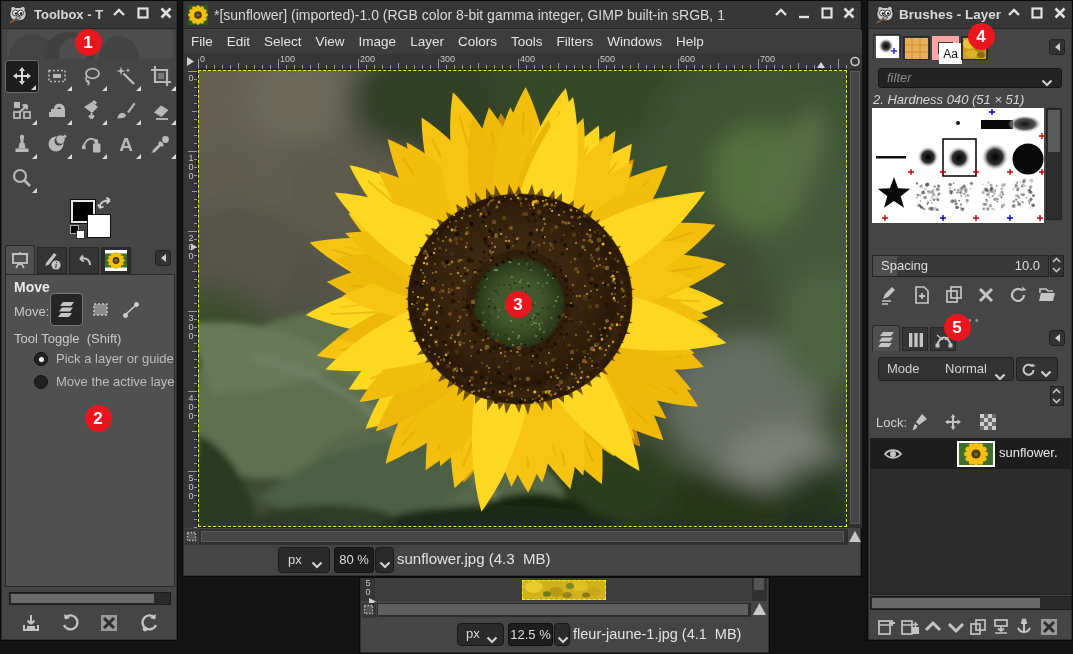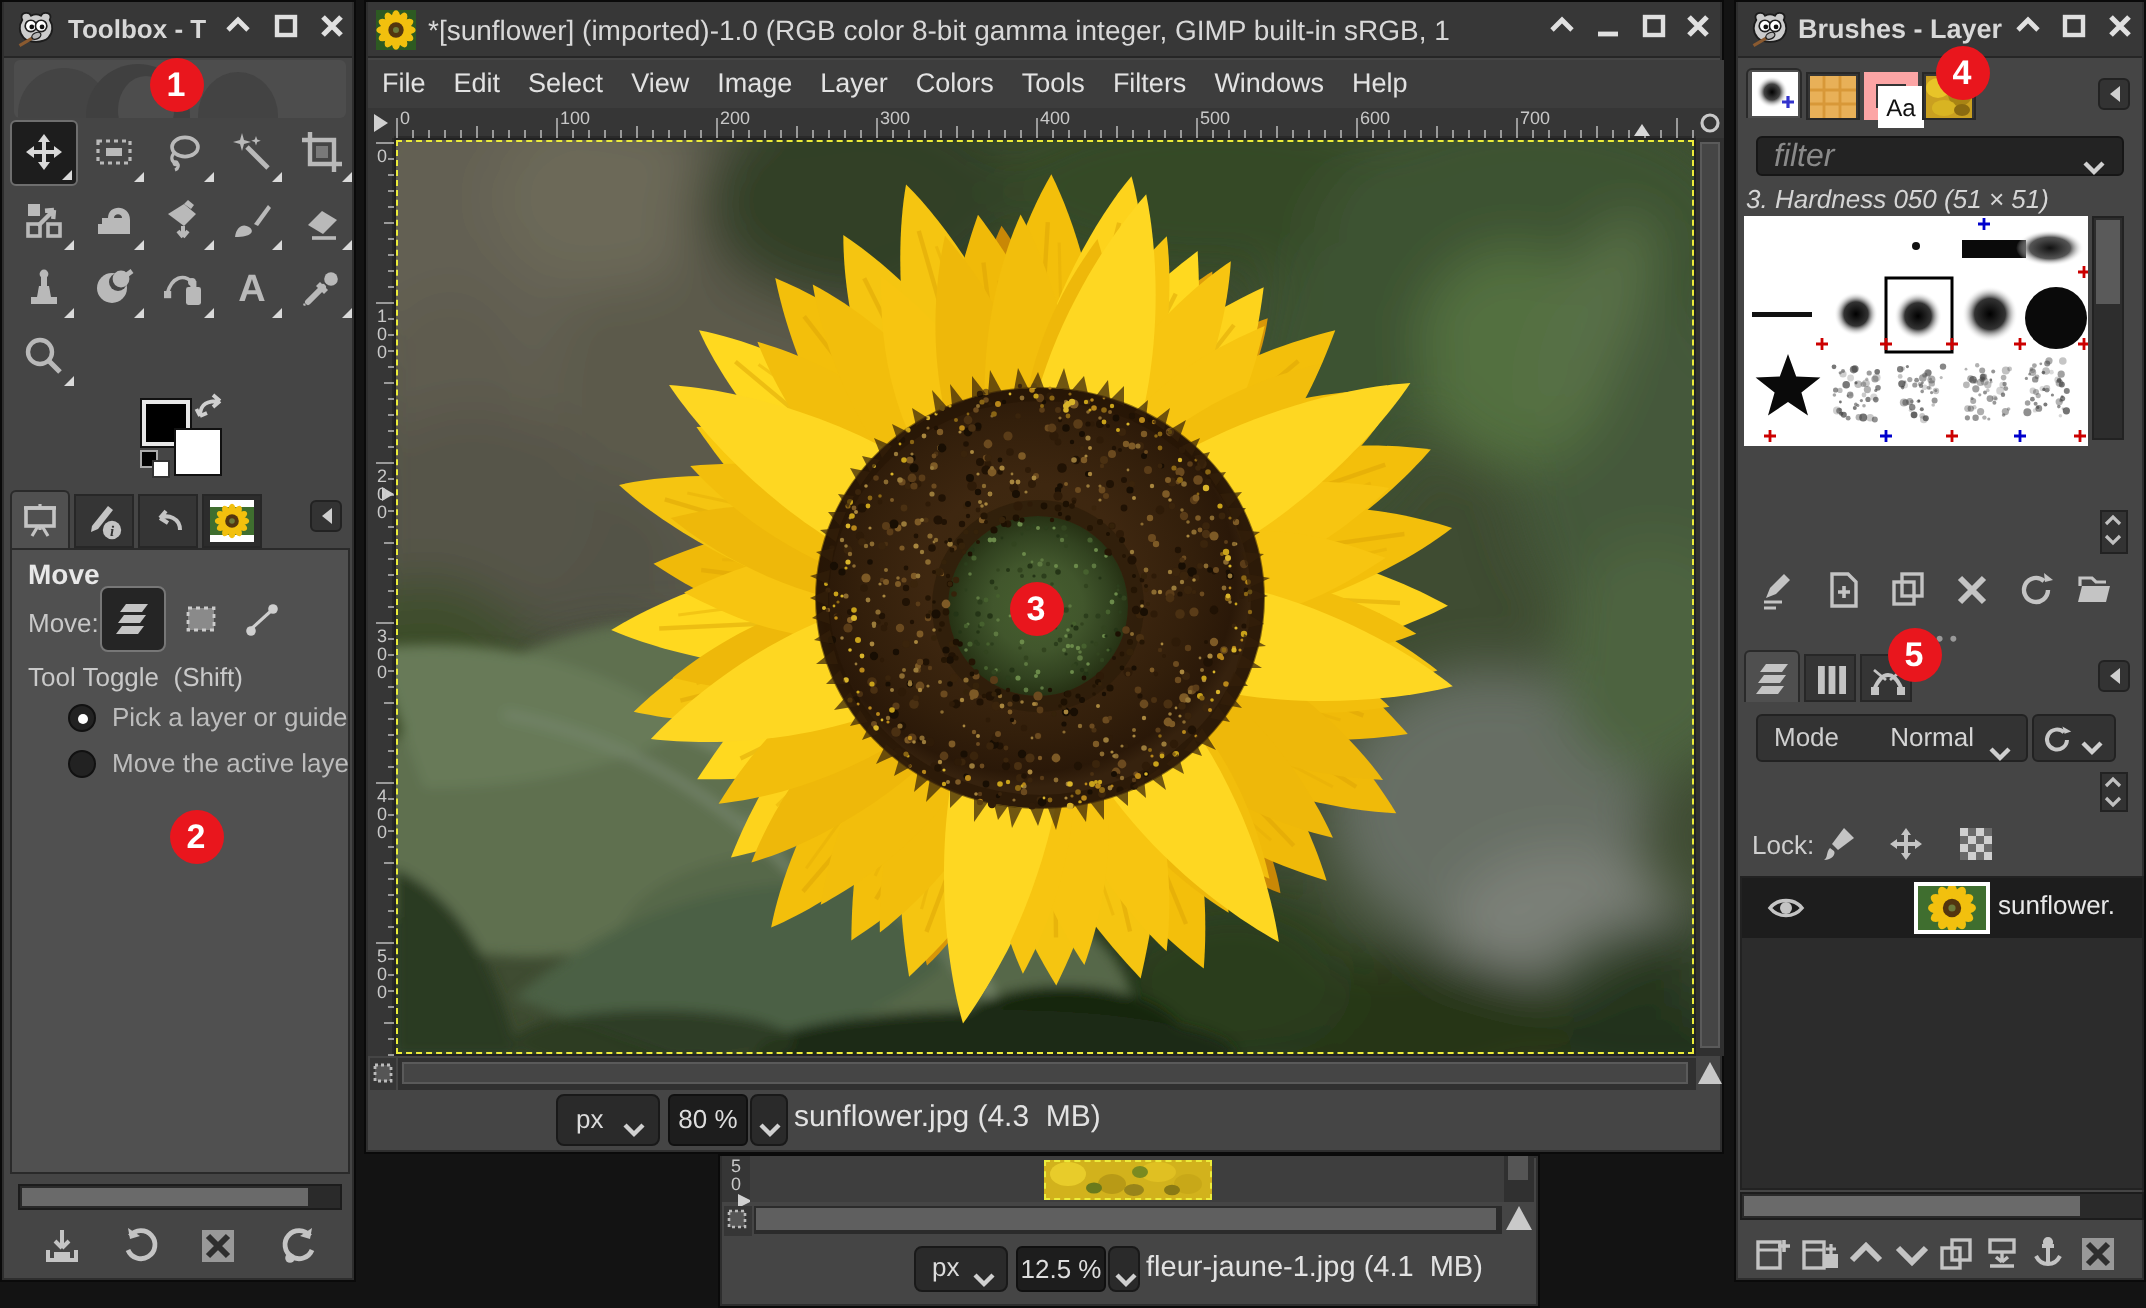--- a/index.html
+++ b/index.html
@@ -1861,24 +1861,24 @@
           <ellipse cx="6" cy="6" rx="6" ry="5" fill="#e8c428"></ellipse>
           <ellipse cx="17" cy="9" rx="6" ry="6" fill="#a88414"></ellipse>
           <ellipse cx="9" cy="16" rx="6" ry="4" fill="#d8b422"></ellipse>
           <ellipse cx="18" cy="17" rx="4" ry="3" fill="#8a6a10"></ellipse>
         </svg>
  </div>
  <div class="dd" style="left:181px;top:38px;width:16px;height:16px;text-align:center"><svg width="10" height="10" viewBox="0 0 10 10">
           <path d="M8,1 L3,5 L8,9 Z" fill="#cfcfcf"></path>
         </svg></div>
 
- <div style="position:absolute;left:10px;top:67px;width:184px;height:20px;background:#232323;border:1px solid #161616;border-radius:3px;color:#8a8a8a;font-size:16px;font-style:italic;padding:1px 8px">filter<span style="position:absolute;right:8px;top:6px"><svg width="12" height="8" viewBox="0 0 12 8">
+ <div style="position:absolute;left:10px;top:67px;width:184px;height:20px;background:#232323;border:1px solid #161616;border-radius:3px;color:#8a8a8a;font-size:13px;font-style:italic;padding:1px 8px">filter<span style="position:absolute;right:8px;top:6px"><svg width="12" height="8" viewBox="0 0 12 8">
             <path d="M1.5,1.5 L6,6 L10.5,1.5" stroke="#d0d0d0" stroke-width="2.2" fill="none"></path>
           </svg></span></div>
- <div style="position:absolute;left:5px;top:91px;color:#d5d5d5;font-size:13px;font-style:italic">3. Hardness 050 (51 × 51)</div>
+ <div style="position:absolute;left:5px;top:91px;color:#d5d5d5;font-size:13px;font-style:italic">2. Hardness 040 (51 × 51)</div>
 
  <div style="position:absolute;left:4px;top:107px;width:172px;height:115px"><svg width="172" height="115" viewBox="0 0 172 115">
           <rect width="172" height="115" fill="#ffffff"></rect>
           <circle cx="86" cy="15" r="2" fill="#111"></circle>
           <rect x="109" y="12" width="32" height="9" fill="#0a0a0a"></rect>
           <radialGradient id="fze">
             <stop offset="0" stop-color="#111"></stop>
             <stop offset="0.6" stop-color="#555"></stop>
             <stop offset="1" stop-color="#fff" stop-opacity="0"></stop>
           </radialGradient>
@@ -2108,20 +2108,25 @@
           <path d="M101,110 h6 M104,107 v6" stroke="#c00" stroke-width="1.4"></path>
           <path d="M135,110 h6 M138,107 v6" stroke="#00c" stroke-width="1.4"></path>
           <path d="M165,110 h6 M168,107 v6" stroke="#c00" stroke-width="1.4"></path>
           <path d="M117,4 h6 M120,1 v6" stroke="#00c" stroke-width="1.4"></path>
         </svg></div>
  <div style="position:absolute;left:178px;top:107px;width:16px;height:112px;background:#2d2d2d;border:1px solid #222">
    <div style="position:absolute;left:1px;top:1px;width:12px;height:42px;background:#5a5a5a"></div>
  </div>
 
 
+ <div style="position:absolute;left:4px;top:254px;width:177px;height:22px;background:#393939;border:1px solid #222;color:#ddd;font-size:13px">
+   <div style="position:absolute;left:0;top:0;width:24px;height:20px;background:#4e4e4e"></div>
+   <span style="position:absolute;left:8px;top:2px">Spacing</span>
+        <span style="position:absolute;right:8px;top:2px">10.0</span>
+ </div>
  <div style="position:absolute;left:182px;top:254px;width:14px;height:22px;background:#333;border:1px solid #222"><svg width="11" height="18" viewBox="0 0 11 18">
           <path d="M2,6 L5.5,2.5 L9,6" stroke="#c0c0c0" stroke-width="1.6" fill="none"></path>
           <path d="M2,12 L5.5,15.5 L9,12" stroke="#c0c0c0" stroke-width="1.6" fill="none"></path>
         </svg></div>
 
  <div style="position:absolute;left:12px;top:284px"><svg width="20" height="20" viewBox="0 0 20 20">
           <path d="M3,14 L5,9 L12,2 L15,5 L8,12 Z" fill="#c4c4c4"></path>
           <path d="M2,16 h9 M2,19 h6" stroke="#c4c4c4" stroke-width="1.6"></path>
         </svg></div>
  <div style="position:absolute;left:44px;top:284px"><svg width="20" height="20" viewBox="0 0 20 20">

